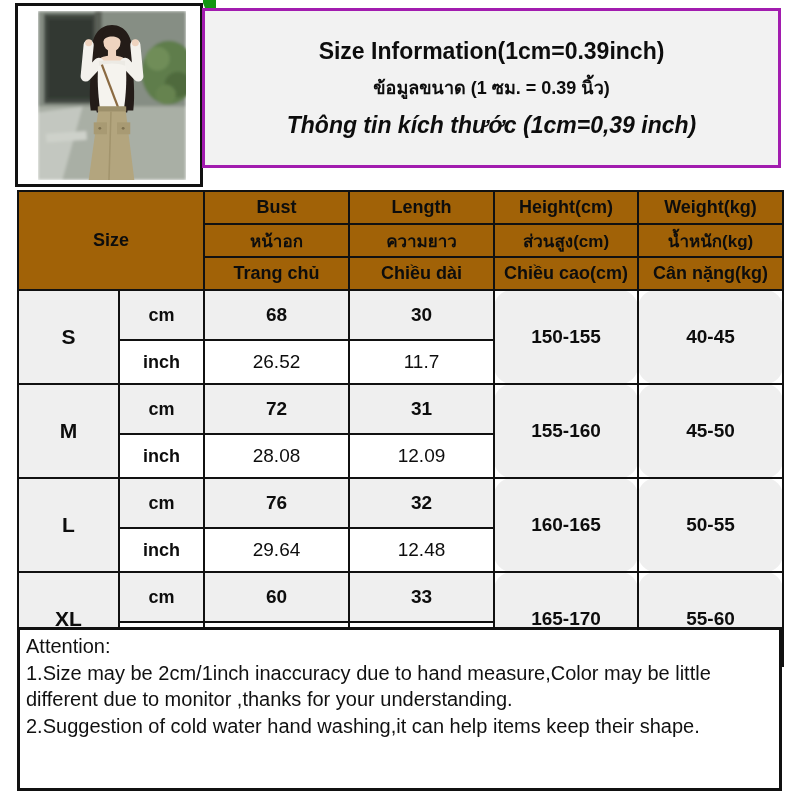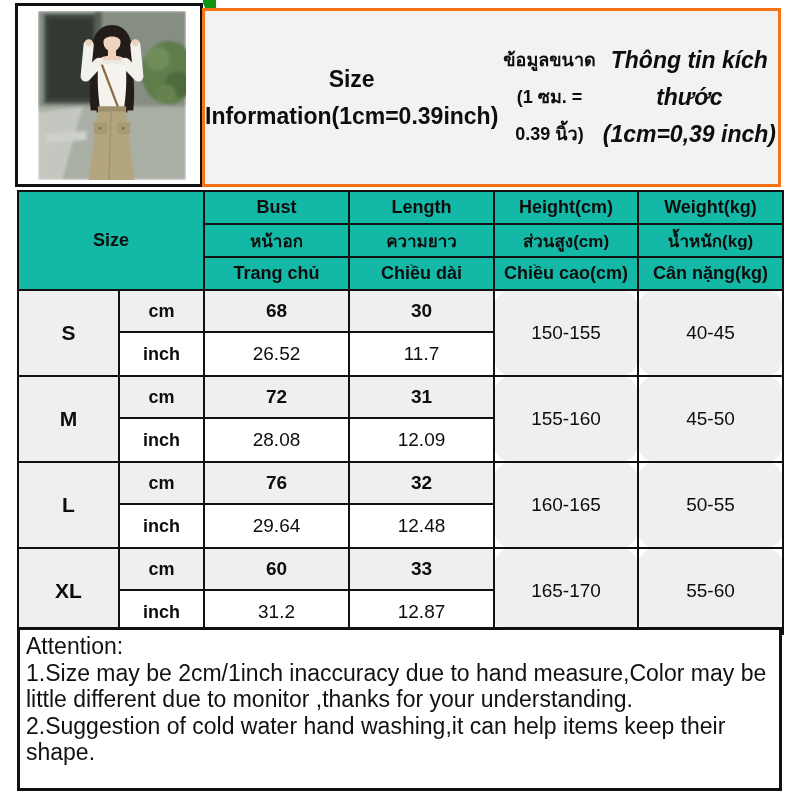--- a/index.html
+++ b/index.html
@@ -10,48 +10,48 @@
   
   .photo-box { position:absolute; left:15px; top:3px; width:188px; height:184px;
     background:#fff; border:3px solid #111; padding:5px 14px 4px 20px; }
   .photo-box svg { width:100%; height:100%; display:block; }
 
   
   .corner-marker { position:absolute; left:203px; top:0; width:13px; height:10px;
     background:#129612; clip-path:polygon(0 0,100% 0,100% 100%,22% 100%,0 30%); }
 
   
-  .title-box { position:absolute; left:202px; top:8px; width:579px; height:179px;
-    background:#f2f2f2; border:3px solid #f97316; display:flex; flex-direction:row;
+  .title-box { position:absolute; left:202px; top:8px; width:579px; height:160px;
+    background:#f2f2f2; border:3px solid #a21caf; display:flex; flex-direction:column;
     align-items:center; justify-content:center; text-align:center; }
   .title-en { font-size:23px; font-weight:700; line-height:37px; }
   .title-th { font-size:18px; font-weight:700; line-height:37px; }
   .title-vi { font-size:23px; font-weight:700; line-height:37px;font-style:italic; }
 
   
   table.size-table { position:absolute; left:17px; top:190px; width:765px;
     border-collapse:collapse; table-layout:fixed; }
   .size-table td { border:2px solid #111; text-align:center; vertical-align:middle;
     overflow:hidden; white-space:nowrap; }
-  .size-table tr.hdr td { height:33px; background:#14b8a6; font-weight:700; font-size:18px; }
+  .size-table tr.hdr td { height:33px; background:#a16207; font-weight:700; font-size:18px; }
   .size-table tr.hdr td.th-row { font-size:17px; }
   .size-table td.size-big { background:#dcdcdc; font-weight:700; font-size:36px; }
   .size-table td.size-label { background:#dcdcdc; font-weight:700; font-size:21px; }
   .size-table td.unit { font-weight:700; font-size:18px; }
-  .size-table tr.r-cm td { height:42px; background:#efefef; }
+  .size-table tr.r-cm td { height:50px; background:#efefef; }
   .size-table tr.r-in td { height:44px; background:#ffffff; }
-  .size-table td.merged { background:#efefef; font-weight:400; font-size:19px;border-radius:18px; }
+  .size-table td.merged { background:#efefef; font-weight:700; font-size:19px;border-radius:18px; }
   .size-table td.val { font-size:19px; }
   .size-table tr.r-cm td.val { font-weight:700; }
   .size-table tr.r-in td.val { font-weight:400; }
 
   
   .attention-box { position:absolute; left:17px; top:627px; width:765px; height:164px;
     background:#fff; border:3px solid #111; padding:3px 8px 0 6px;
-    font-size:23px; line-height:26.5px; font-weight:400; color:#111; }
+    font-size:20px; line-height:26.5px; font-weight:400; color:#111; }
 </style>
 </head>
 <body>
 
 <div id="stage">
 
   <div class="photo-box">
     <svg viewBox="0 0 146 170" preserveAspectRatio="none">
       <defs>
           <filter id="bgblur" x="-10%" y="-10%" width="120%" height="120%">

